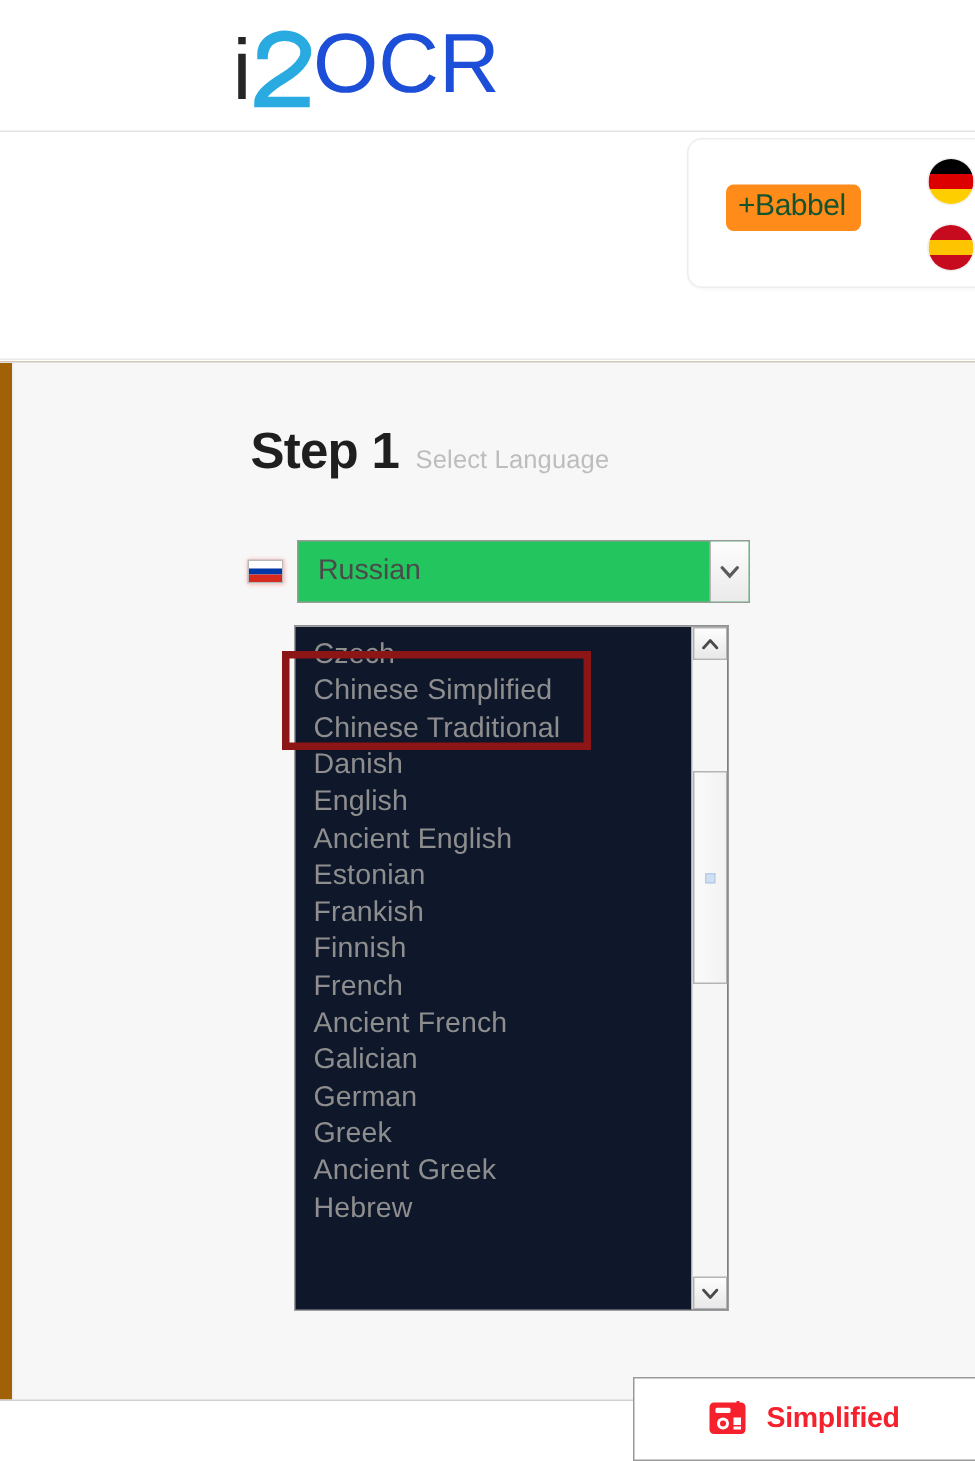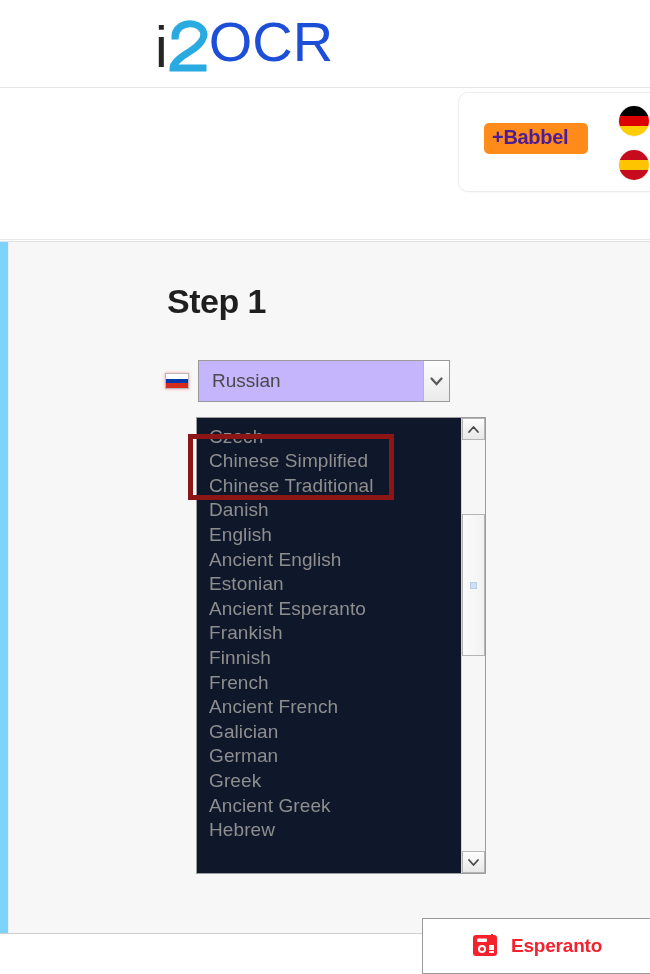--- a/index.html
+++ b/index.html
@@ -61,42 +61,42 @@
     position: absolute; left: 458px; top: 4px;
     width: 240px; height: 100px;
     background: #ffffff;
     border: 1px solid #ededed;
     border-radius: 10px;
     box-shadow: 0 1px 2px rgba(0,0,0,0.03);
   }
   .babbel {
     position: absolute; left: 25px; top: 30px;
     background: #ff8c1a;
-    color: #4c1d95;
-    font-size: 20px; font-weight: bold;
-    padding: 3px 20px 5px 8px;
+    color: #14532d;
+    font-size: 20px; font-weight: normal;
+    padding: 3px 10px 5px 8px;
     border-radius: 5px;
     letter-spacing: -0.3px;
   }
   .flag-circle {
     position: absolute;
     width: 32px; height: 32px;
     border-radius: 50%;
     overflow: hidden;
     border: 1px solid rgba(0,0,0,0.06);
   }
   .flag-circle .st { width: 100%; height: 33.34%; }
   #flag-de { left: 159px; top: 12px; }
   #flag-es { left: 159px; top: 56px; }
 
   
   .content {
     position: absolute; left: 0; top: 241px;
     width: 650px; height: 733px;
-    background: #7dd3fc;
+    background: #a16207;
     border-top: 1px solid #e0e0e0;
   }
   .content-inner {
     position: absolute; left: 8px; top: 0px;
     width: 642px; height: 692px;
     background: #f7f7f7;
     border-left: 1px solid #ededed;
   }
 
   .step-head {
@@ -120,22 +120,22 @@
     position: absolute; left: 5px; top: 13px;
     width: 24px; height: 16px;
     border: 1px solid #b9b9b9;
     overflow: hidden;
     box-shadow: 0 0 3px rgba(255,0,0,0.35);
   }
   .flag-ru .st { width: 100%; height: 33.34%; }
 
   .select-box {
     position: absolute; left: 38px; top: 0px;
-    width: 252px; height: 42px;
-    background: #c4b5fd;
+    width: 302px; height: 42px;
+    background: #22c55e;
     border: 1px solid #9a9a9a;
     display: flex; align-items: center;
     z-index: 5;
   }
   .select-value {
     padding-left: 13px;
     font-size: 19px; color: #4a4a4a;
     font-family: "Liberation Sans", sans-serif;
   }
   .select-arrow {
@@ -266,20 +266,21 @@
         <div class="st" style="background:#c60b1e"></div>
       </div>
     </div>
   </div>
 
   <div class="content">
     <div class="content-inner">
 
       <div class="step-head">
         <span class="step-title">Step 1</span>
+        <span class="step-sub">Select Language</span>
       </div>
 
     </div>
   </div>
 
   <div class="lang-wrap">
 
     <div class="flag-ru">
       <div class="st" style="background:#ffffff"></div>
       <div class="st" style="background:#0039a6"></div>
@@ -298,21 +299,20 @@
     <div class="listbox">
       <div class="option-list" id="option-list">
           <div class="option">Croatian</div>
           <div class="option">Czech</div>
           <div class="option">Chinese Simplified</div>
           <div class="option">Chinese Traditional</div>
           <div class="option">Danish</div>
           <div class="option">English</div>
           <div class="option">Ancient English</div>
           <div class="option">Estonian</div>
-          <div class="option">Ancient Esperanto</div>
           <div class="option">Frankish</div>
           <div class="option">Finnish</div>
           <div class="option">French</div>
           <div class="option">Ancient French</div>
           <div class="option">Galician</div>
           <div class="option">German</div>
           <div class="option">Greek</div>
           <div class="option">Ancient Greek</div>
           <div class="option">Hebrew</div>
         </div>
@@ -343,16 +343,16 @@
       <svg width="28" height="28" viewBox="0 0 28 28">
         <rect x="2" y="5" width="24" height="21" rx="3" fill="#f5222d"></rect>
         <rect x="6" y="8.5" width="10" height="3.5" rx="1" fill="#ffffff"></rect>
         <circle cx="11" cy="19" r="4" fill="#ffffff"></circle>
         <circle cx="11" cy="19" r="2" fill="#f5222d"></circle>
         <rect x="18" y="15" width="5" height="5" fill="#ffffff"></rect>
         <rect x="18" y="21" width="5" height="2" fill="#ffffff"></rect>
         <rect x="20" y="4" width="2" height="2" fill="#f5222d"></rect>
       </svg>
     </span>
-    <span class="wm-text">Esperanto</span>
+    <span class="wm-text">Simplified</span>
   </div>
 
 </div>
 
 </body></html>

